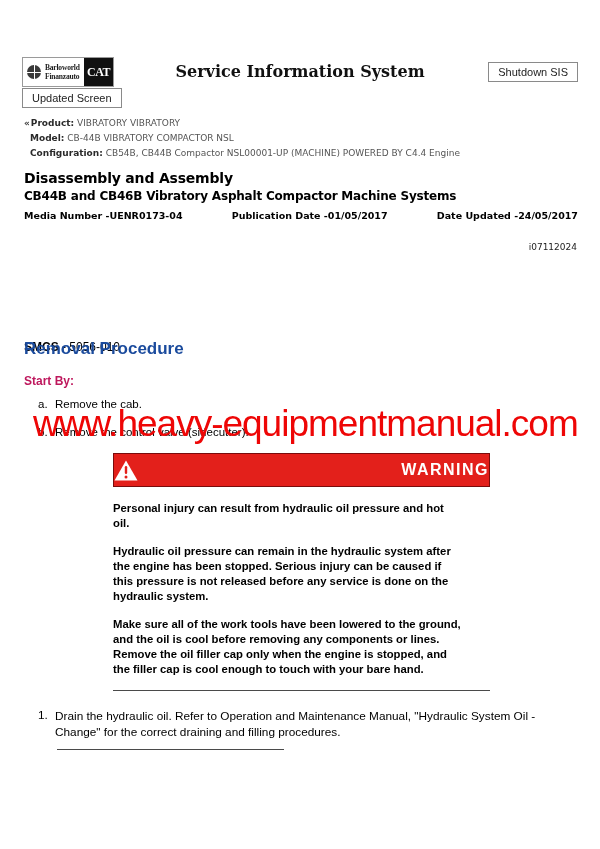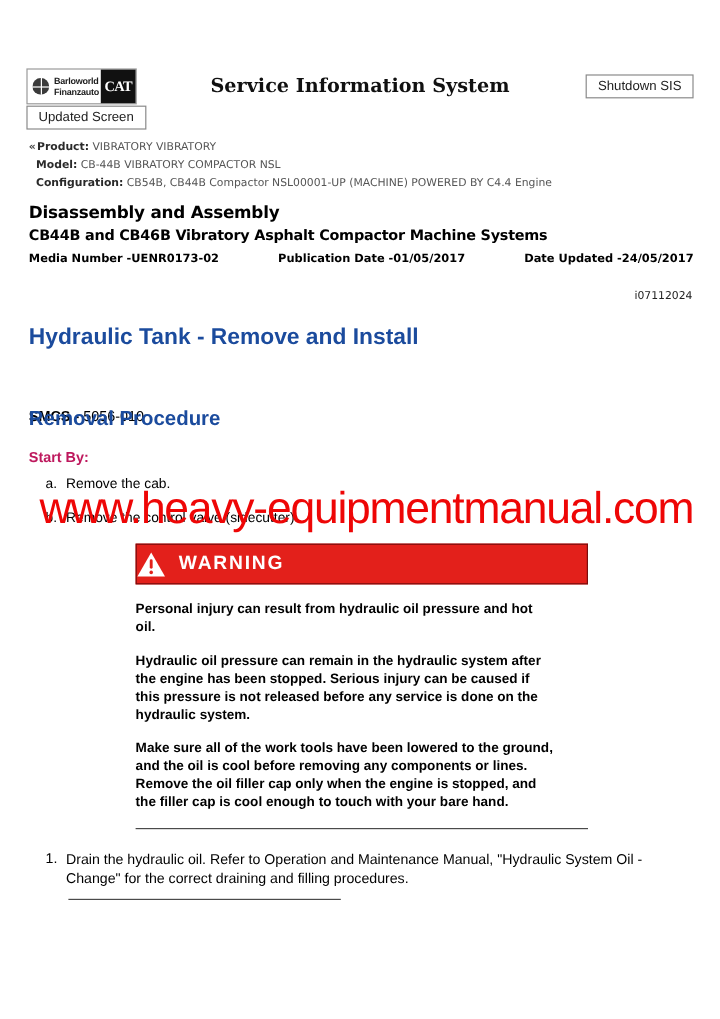--- a/index.html
+++ b/index.html
@@ -6,21 +6,21 @@
   body { background:#ffffff; font-family:"Liberation Sans", sans-serif; }
   .page { position:relative; width:600px; height:849px; background:#fff; overflow:hidden; }
 
   
   .logo-box { position:absolute; left:22px; top:57px; width:92px; height:30px;
               border:1px solid #9a9a9a; display:flex; align-items:stretch; background:#fff; }
   .logo-left { flex:1; display:flex; align-items:center; padding-left:4px; }
   .globe { width:14px; height:14px; border-radius:50%; background:#3a3a3a; flex:0 0 auto;
            background-image:linear-gradient(#fff 0 0),linear-gradient(#fff 0 0);
            background-size:100% 1px,1px 100%; background-position:center; background-repeat:no-repeat; }
-  .brand-text { margin-left:4px; font-family:Liberation Sans, sans-serif; font-weight:bold;
+  .brand-text { margin-left:4px; font-family:Liberation Serif, serif; font-weight:bold;
                 font-size:7.5px; line-height:9px; color:#1c1c1c; letter-spacing:-0.2px; }
   .cat-box { width:29px; background:#111; color:#fff; display:flex; align-items:center; justify-content:center;
              font-weight:800; font-size:12px; font-family:Liberation Serif, serif; letter-spacing:-0.5px; }
   .sis-title { position:absolute; left:0; right:0; top:62px; text-align:center;
                font-family:"DejaVu Serif", serif; font-weight:bold; font-size:16px; color:#111; }
   .btn { position:absolute; background:#fff; border:1px solid #8a8a8a; color:#222;
          font-size:11px; padding:3px 9px; text-align:center; cursor:pointer; }
   .btn-shutdown { top:62px; right:22px;margin-left:20px; }
   .btn-previous { top:88px; left:22px; }
 
@@ -51,21 +51,21 @@
   .litem .marker { width:17px; flex:0 0 auto; }
   .item-a { top:398px; }
   .item-b { top:426px; }
 
   .watermark { position:absolute; left:33px; top:403px; font-size:37px; letter-spacing:-1px;
                color:#ee0606; white-space:nowrap; z-index:5; }
 
   
   .warn-banner { position:absolute; left:113px; top:453px; width:377px; height:34px;
                  background:#e3201b; border:1px solid #7a0c0c;
-                 display:flex; align-items:center; justify-content:flex-start; }
+                 display:flex; align-items:center; justify-content:space-between; }
   .warn-tri { position:relative; width:24px; height:21px; margin-right:11px; }
   .warn-tri svg { display:block; }
   .warn-label { color:#fff; font-weight:bold; font-size:16px; letter-spacing:1.5px; }
   .warn-text { position:absolute; left:113px; top:501px; font-size:11.3px; font-weight:bold;
                color:#000; }
   .warn-text p { white-space:pre; line-height:15px; margin-bottom:13px; }
   .rule1 { position:absolute; left:113px; top:690px; width:377px; border-top:1px solid #4a4a4a; }
 
   
   .step { position:absolute; left:38px; top:708px; display:flex; font-size:11.8px; color:#000; }
@@ -106,28 +106,27 @@
     <div class="row2">
       <span class="lbl">Configuration:</span>
       <span>CB54B, CB44B Compactor NSL00001-UP (MACHINE) POWERED BY C4.4 Engine</span>
     </div>
   </div>
 
   <div class="docblock">
     <div class="doc-type">Disassembly and Assembly</div>
     <div class="doc-title">CB44B and CB46B Vibratory Asphalt Compactor Machine Systems</div>
     <div class="doc-meta">
-      <span>Media Number -UENR0173-02</span>
+      <span>Media Number -UENR0173-04</span>
       <span>Publication Date -01/05/2017</span>
       <span>Date Updated -24/05/2017</span>
     </div>
   </div>
   <div class="doc-id">i07112024</div>
 
-  <div class="h1">Hydraulic Tank - Remove and Install</div>
   <div class="smcs">
     <span class="lbl">SMCS -</span><span> 5056-010</span>
   </div>
   <div class="h2">Removal Procedure</div>
   <div class="startby">Start By:</div>
 
   <div class="litem item-a">
     <span class="marker">a.</span>
     <span>Remove the cab.</span>
   </div>

